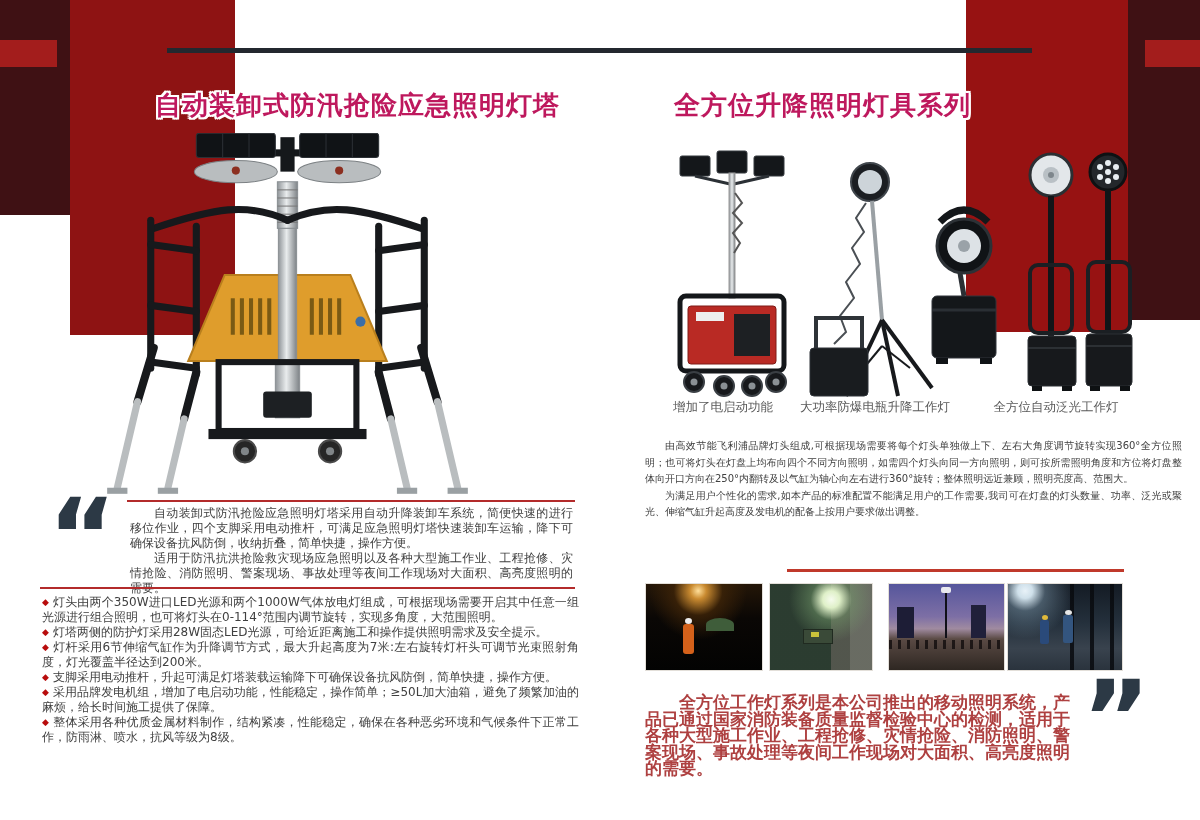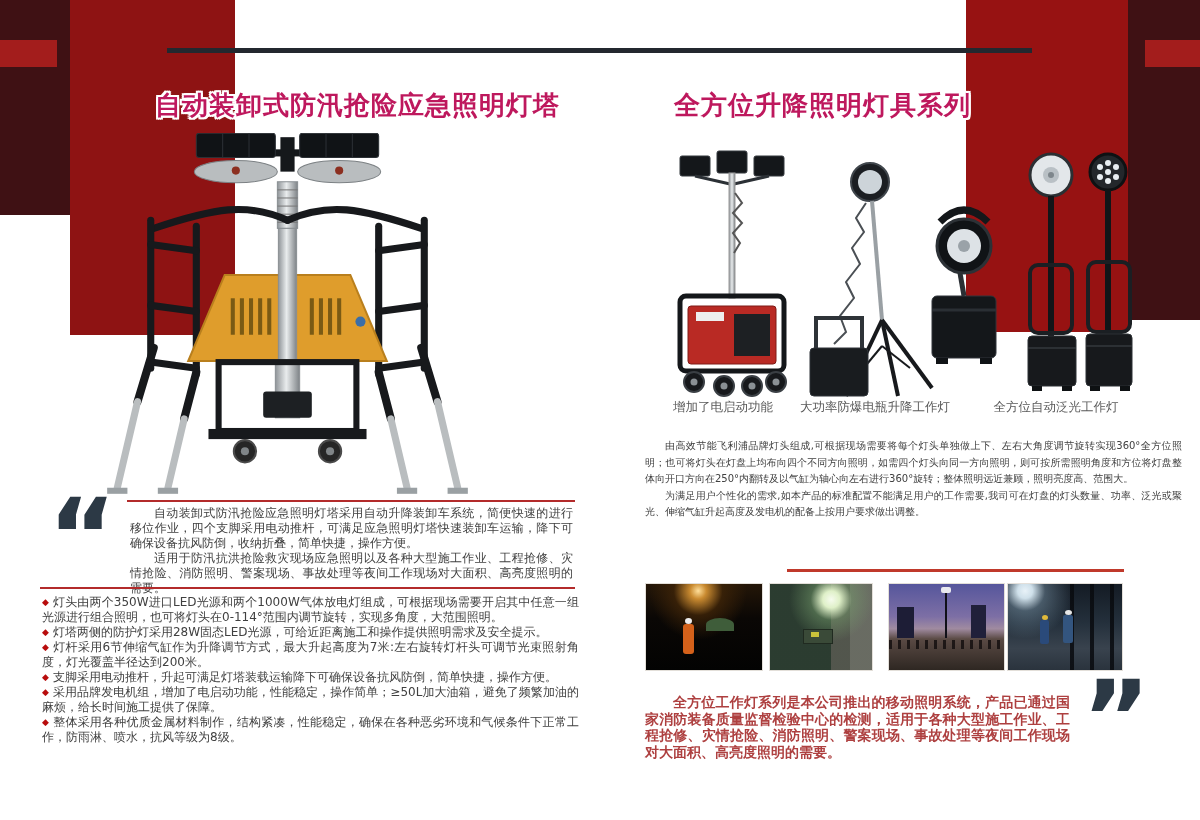--- a/index.html
+++ b/index.html
@@ -36,21 +36,21 @@
   #intro-block{left:130px;top:506px;width:443px;font-size:12px;line-height:15px;}
   #intro-block p{margin:0;text-indent:2em;}
   #features{left:42px;top:595px;width:537px;font-size:12px;line-height:15px;}
   .feature{margin:0 0 0 0;text-align:justify;color:#404040;}
   .diamond{color:#b80c0c;font-size:9px;margin-right:4px;vertical-align:1px;}
 
   #right-paras{left:645px;top:438px;width:537px;font-size:10px;line-height:16.5px;}
   #right-paras p{margin:0;text-indent:2em;}
   #right-redline{left:787px;top:569px;width:337px;height:3px;background:#c0392b;}
 
-  #highlight{left:645px;top:694px;width:425px;font-size:14px;line-height:16.5px;
+  #highlight{left:645px;top:694px;width:425px;font-size:17px;line-height:16.5px;
              font-weight:bold;color:#ae4040;text-align:justify;}
   #highlight p{margin:0;text-indent:2em;}
 
   .plabel{position:absolute;top:399px;font-size:12.5px;color:#595959;text-align:center;}
   #plabel-1{left:643px;width:160px;}
   #plabel-2{left:770px;width:210px;}
   #plabel-3{left:971px;width:170px;}
 
   
   .product{position:absolute;z-index:3;}

